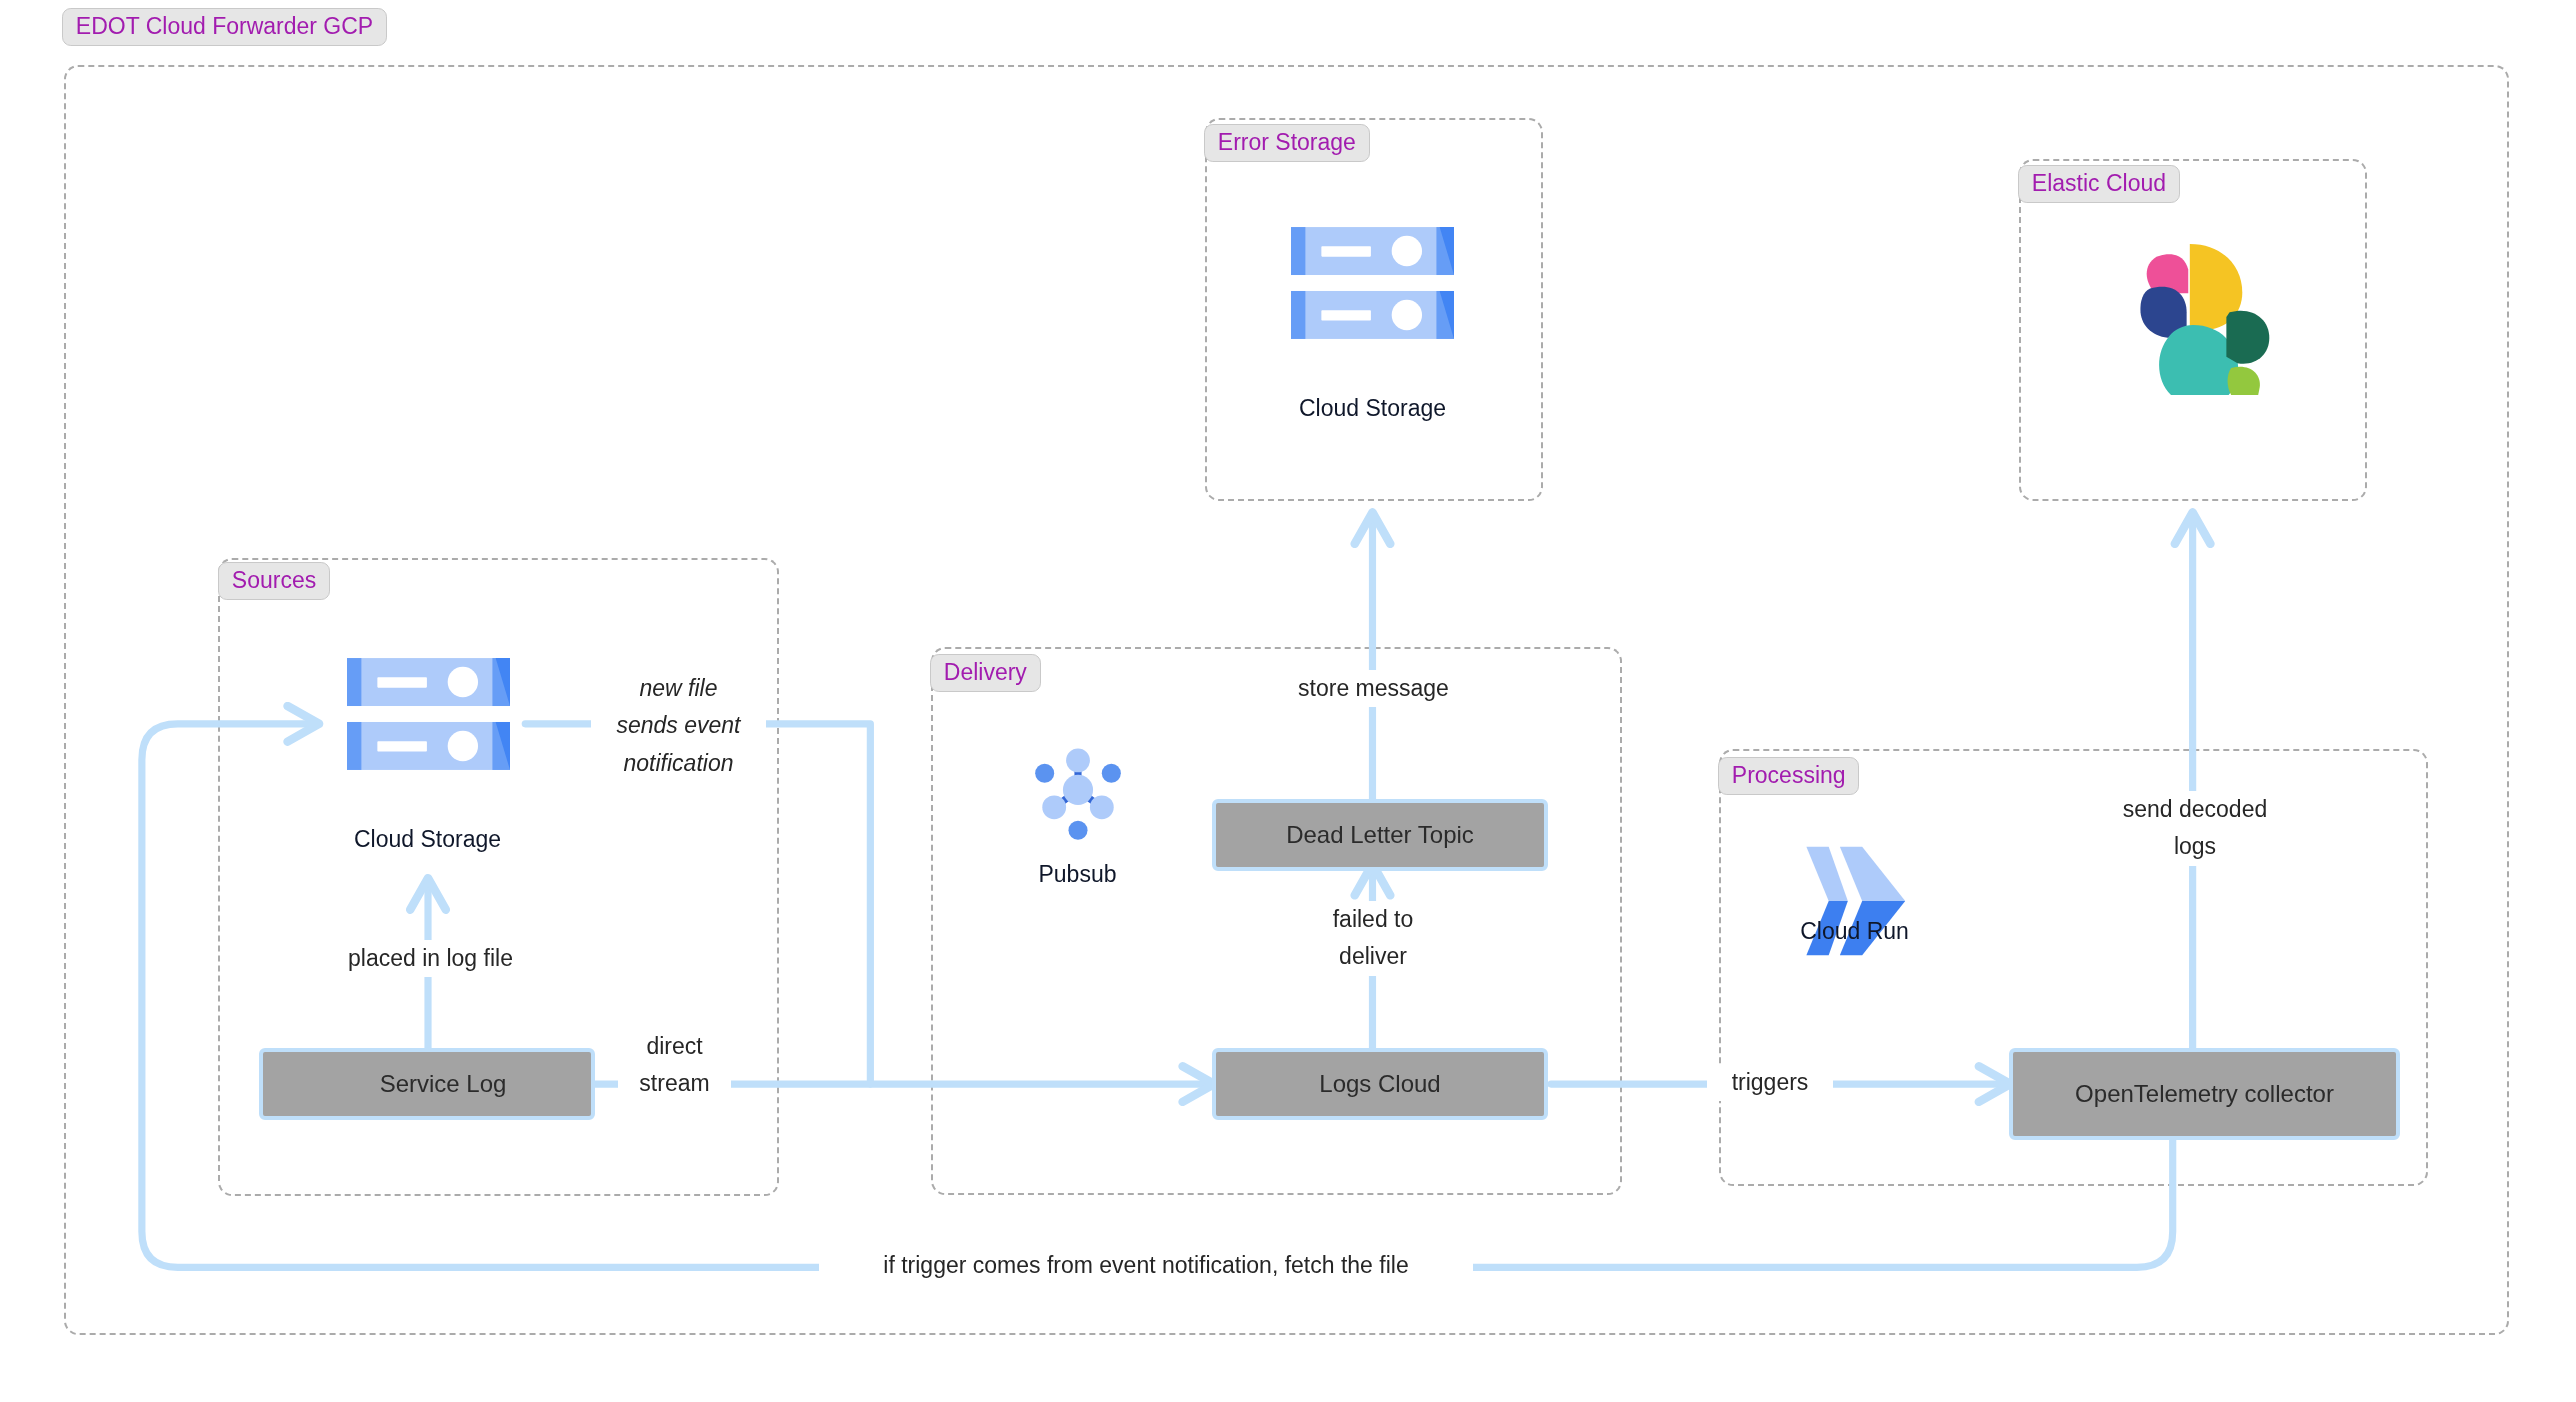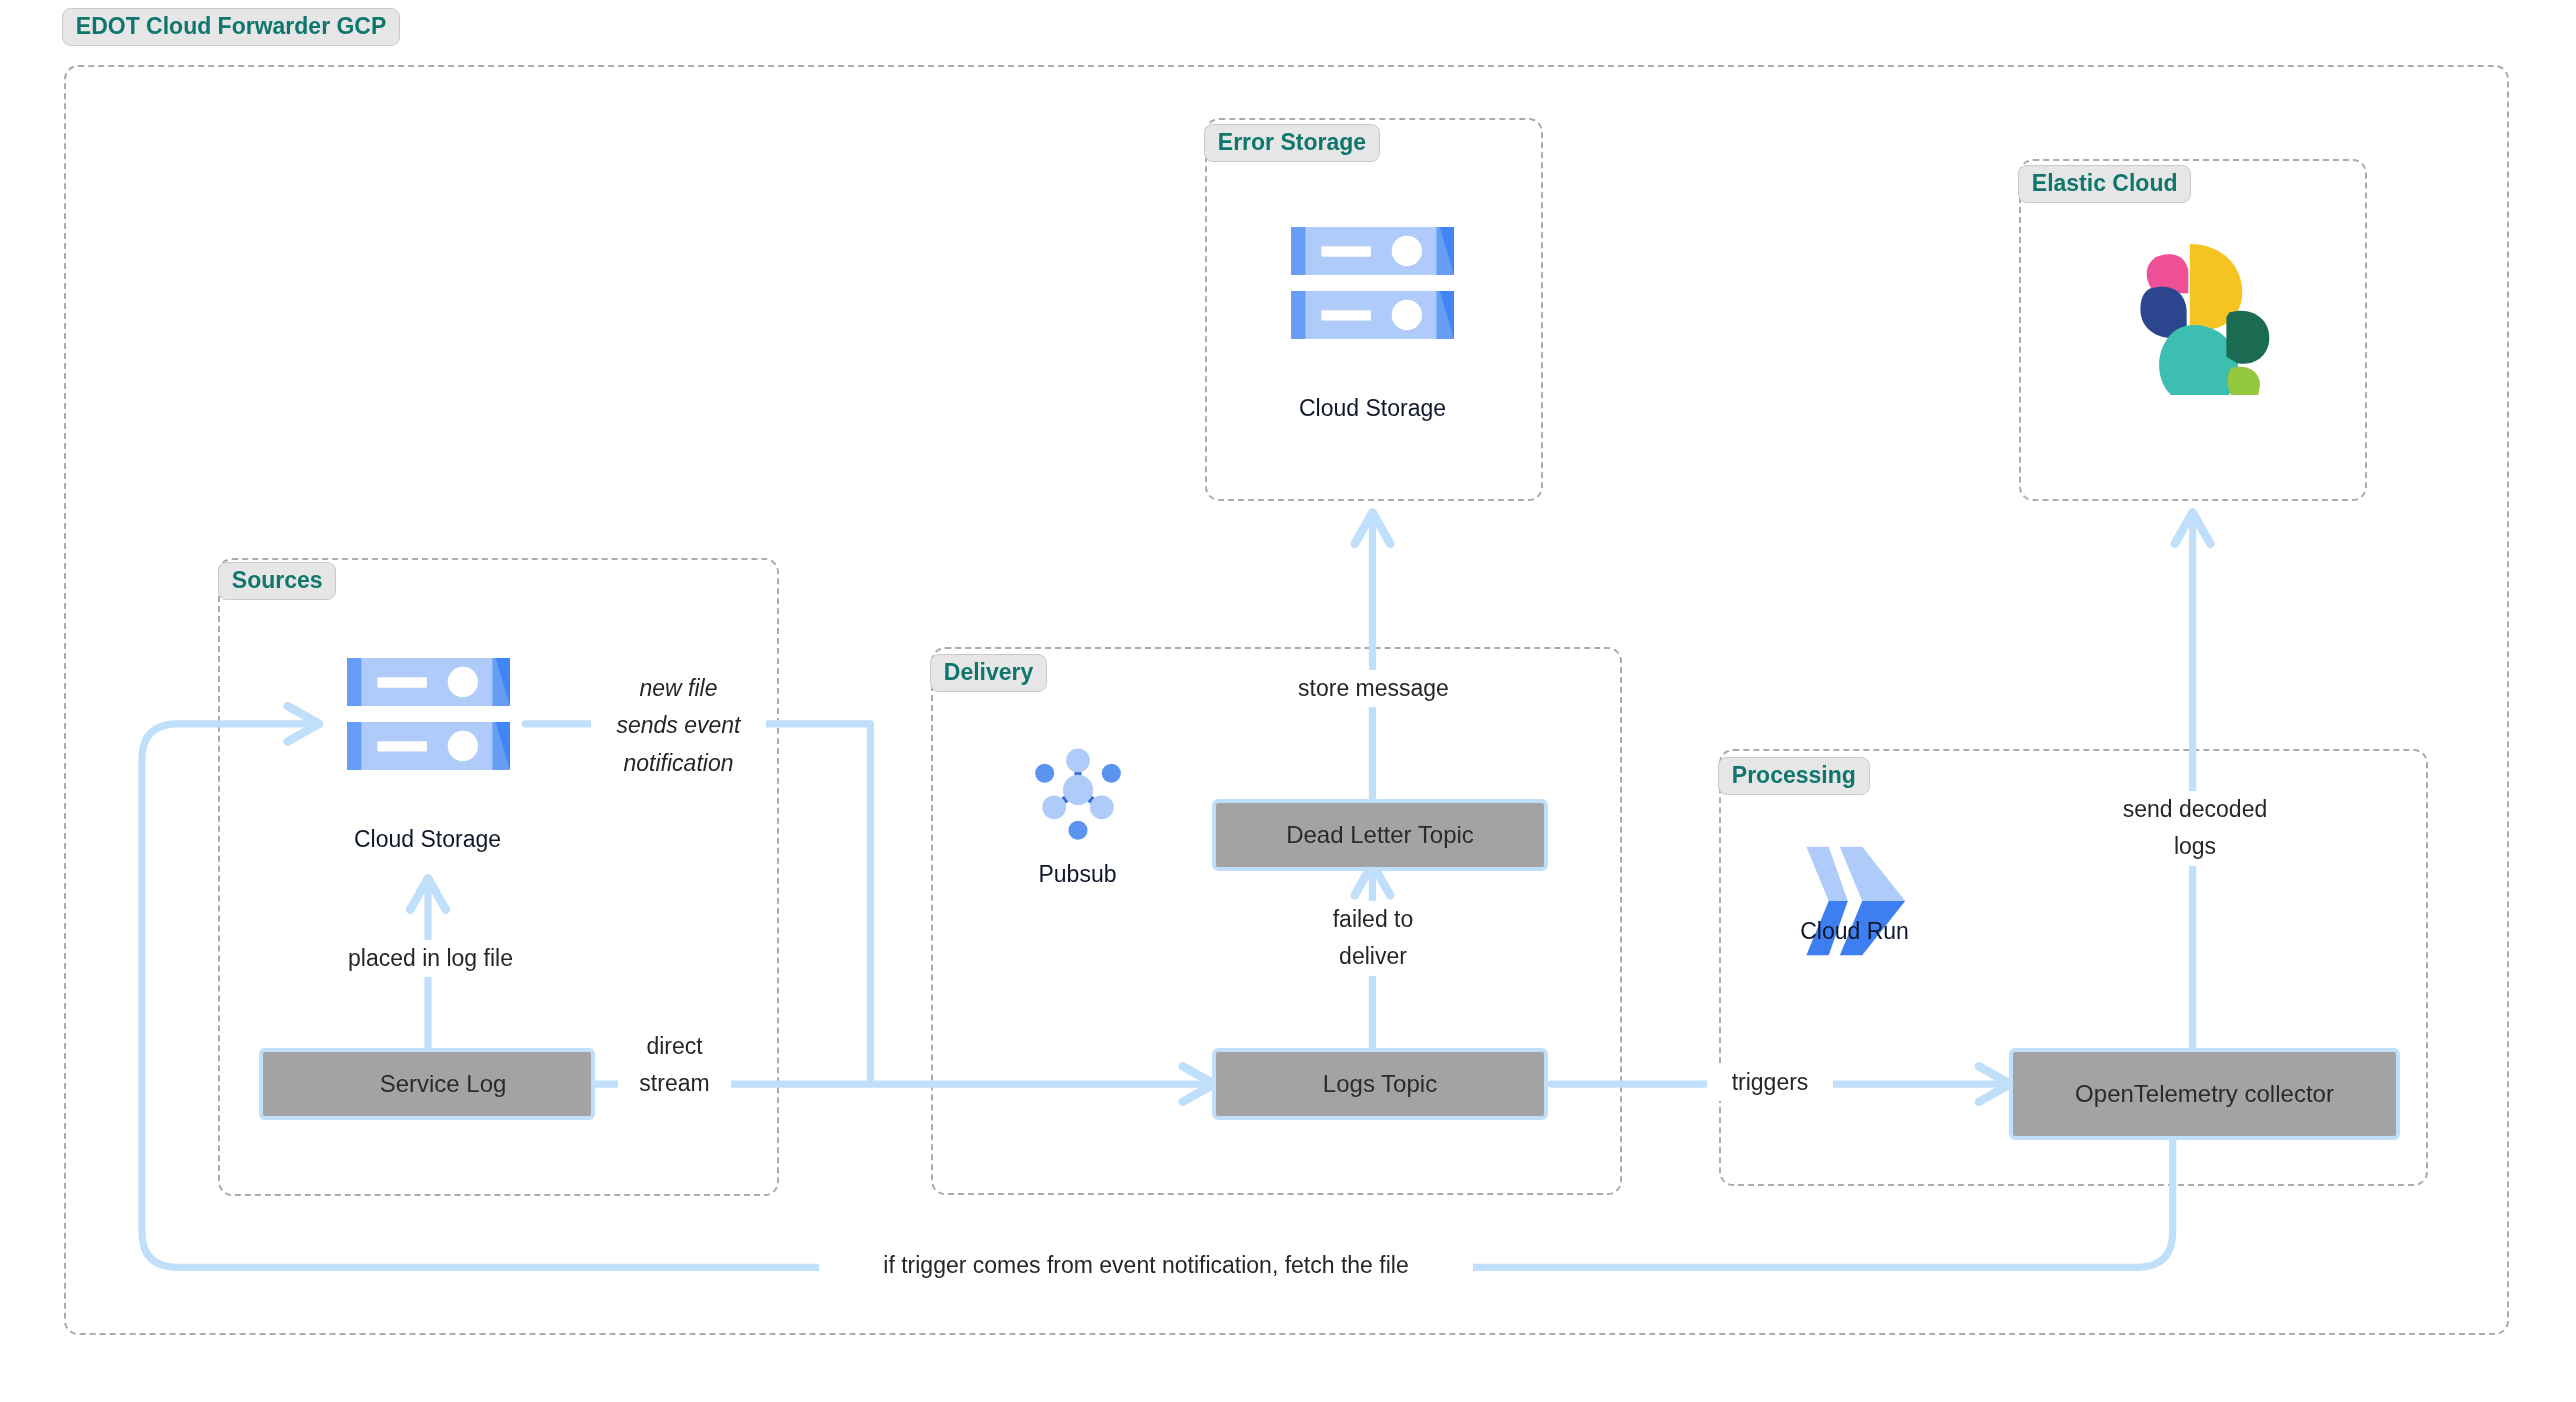--- a/index.html
+++ b/index.html
@@ -4,21 +4,21 @@
 <style>
   html,body{margin:0;padding:0;background:#fff;}
   body{width:2576px;height:1403px;position:relative;overflow:hidden;
        font-family:"Liberation Sans",sans-serif;color:#1d1d1d;}
 
   
   .group{position:absolute;border:2.4px dashed #ababab;border-radius:14.3px;box-sizing:border-box;}
 
   
   .chip{position:absolute;background:#e6e6e6;border:1.2px solid #c9c9c9;border-radius:8.8px;
-        padding:5.6px 12.8px 7.2px;font-size:23px;line-height:1;color:#0f766e;white-space:nowrap;z-index:6;font-weight:bold;}
+        padding:5.6px 12.8px 7.2px;font-size:23px;line-height:1;color:#a21caf;white-space:nowrap;z-index:6;}
 
   
   .node{position:absolute;border:4px solid #bfdffa;border-radius:6px;background:#a3a3a3;
         display:flex;align-items:center;justify-content:center;font-size:24px;color:#2b2b2b;
         box-sizing:border-box;z-index:5;white-space:nowrap;}
 
   
   .lbl{position:absolute;font-size:23px;line-height:1.62;color:#262626;text-align:center;
        white-space:pre-line;z-index:7;background:#fff;}
 
@@ -152,21 +152,21 @@
     <path d="M8,2 L36,2 L60,70 L36,70 Z" fill="#aecbfa"></path>
     <path d="M36,70 L60,70 L36,138 L8,138 Z" fill="#3d7ff0"></path>
     <path d="M50,2 L78,2 L132,70 L78,70 Z" fill="#aecbfa"></path>
     <path d="M78,70 L132,70 L78,138 L50,138 Z" fill="#3d7ff0"></path>
   </svg>
 </div>
 <div class="cap" style="left:1759px;top:909px;width:191px;margin-top:9px;">Cloud Run</div>
 
 <div class="node" style="left:259px; top:1048px;width:336px;height:72px;padding-left:32px;">Service Log</div>
 <div class="node" style="left:1212px;top:799px;width:336px;height:72px;">Dead Letter Topic</div>
-<div class="node" style="left:1212px;top:1048px;width:336px;height:72px;">Logs Topic</div>
+<div class="node" style="left:1212px;top:1048px;width:336px;height:72px;">Logs Cloud</div>
 <div class="node" style="left:2009px;top:1048px;width:391px;height:92px;">OpenTelemetry collector</div>
 
 <div class="lbl" style="left:591px; top:670px; width:175px;font-style:italic;">new file
 sends event
 notification</div>
 <div class="lbl" style="left:307px; top:940px;width:247px;">placed in log file</div>
 <div class="lbl" style="left:618px; top:1028px;width:113px;">direct
 stream</div>
 <div class="lbl" style="left:1269px;top:670px; width:209px;">store message</div>
 <div class="lbl" style="left:1307px;top:901px;width:132px;">failed to

